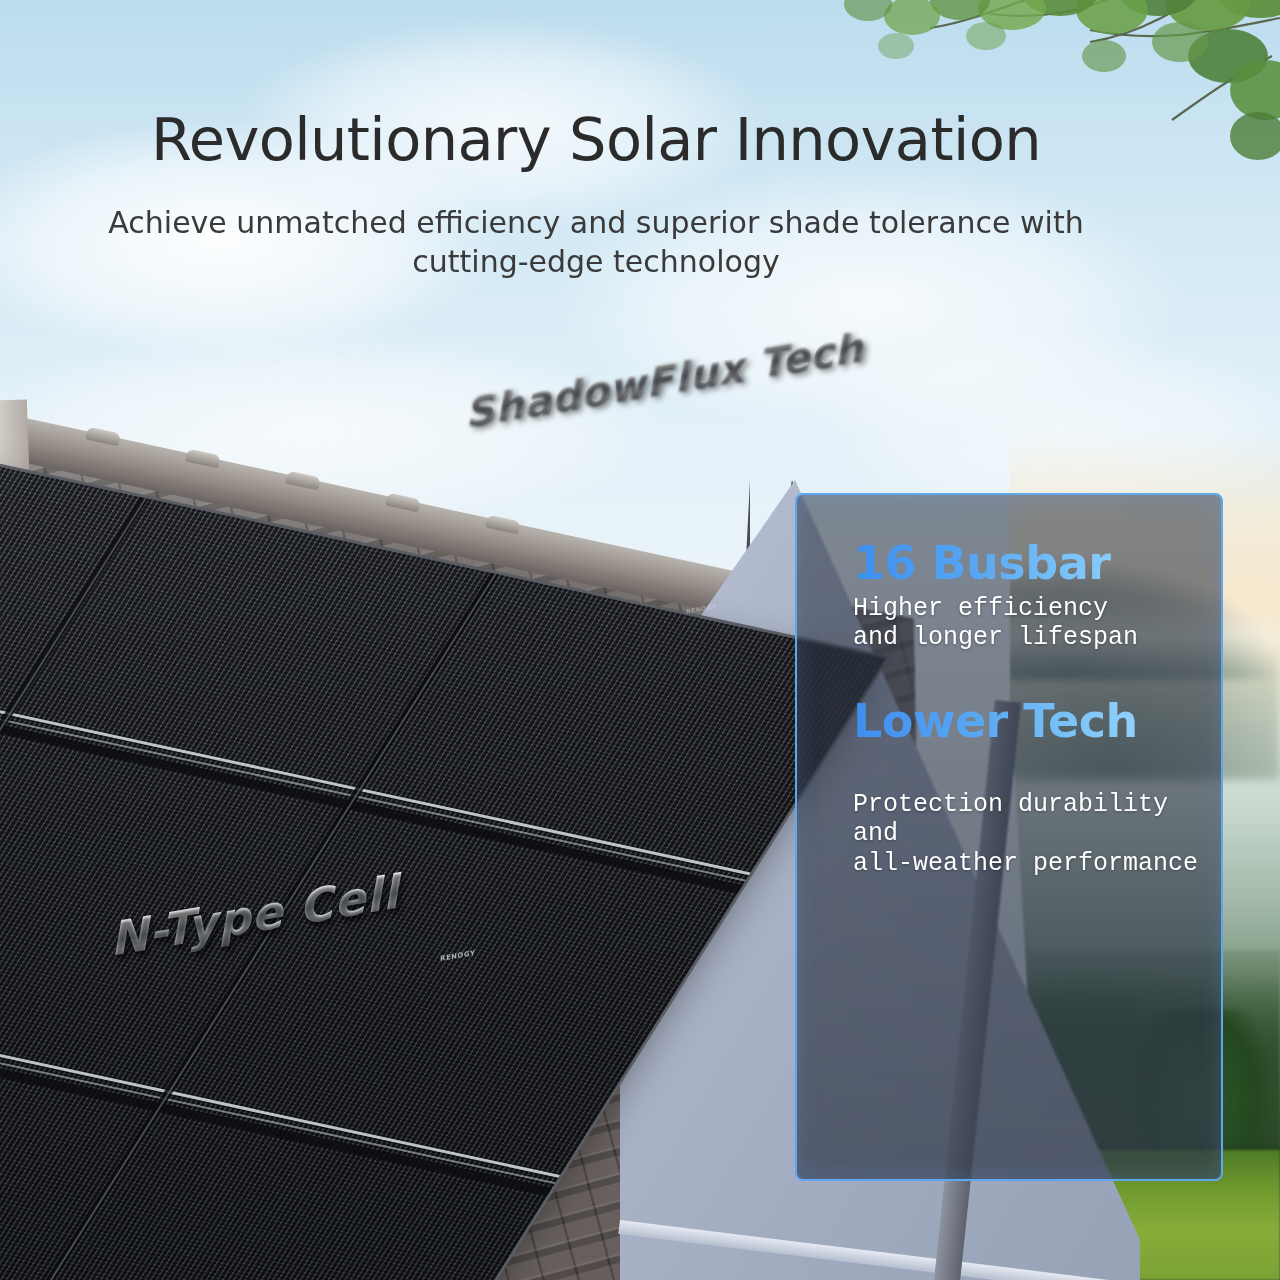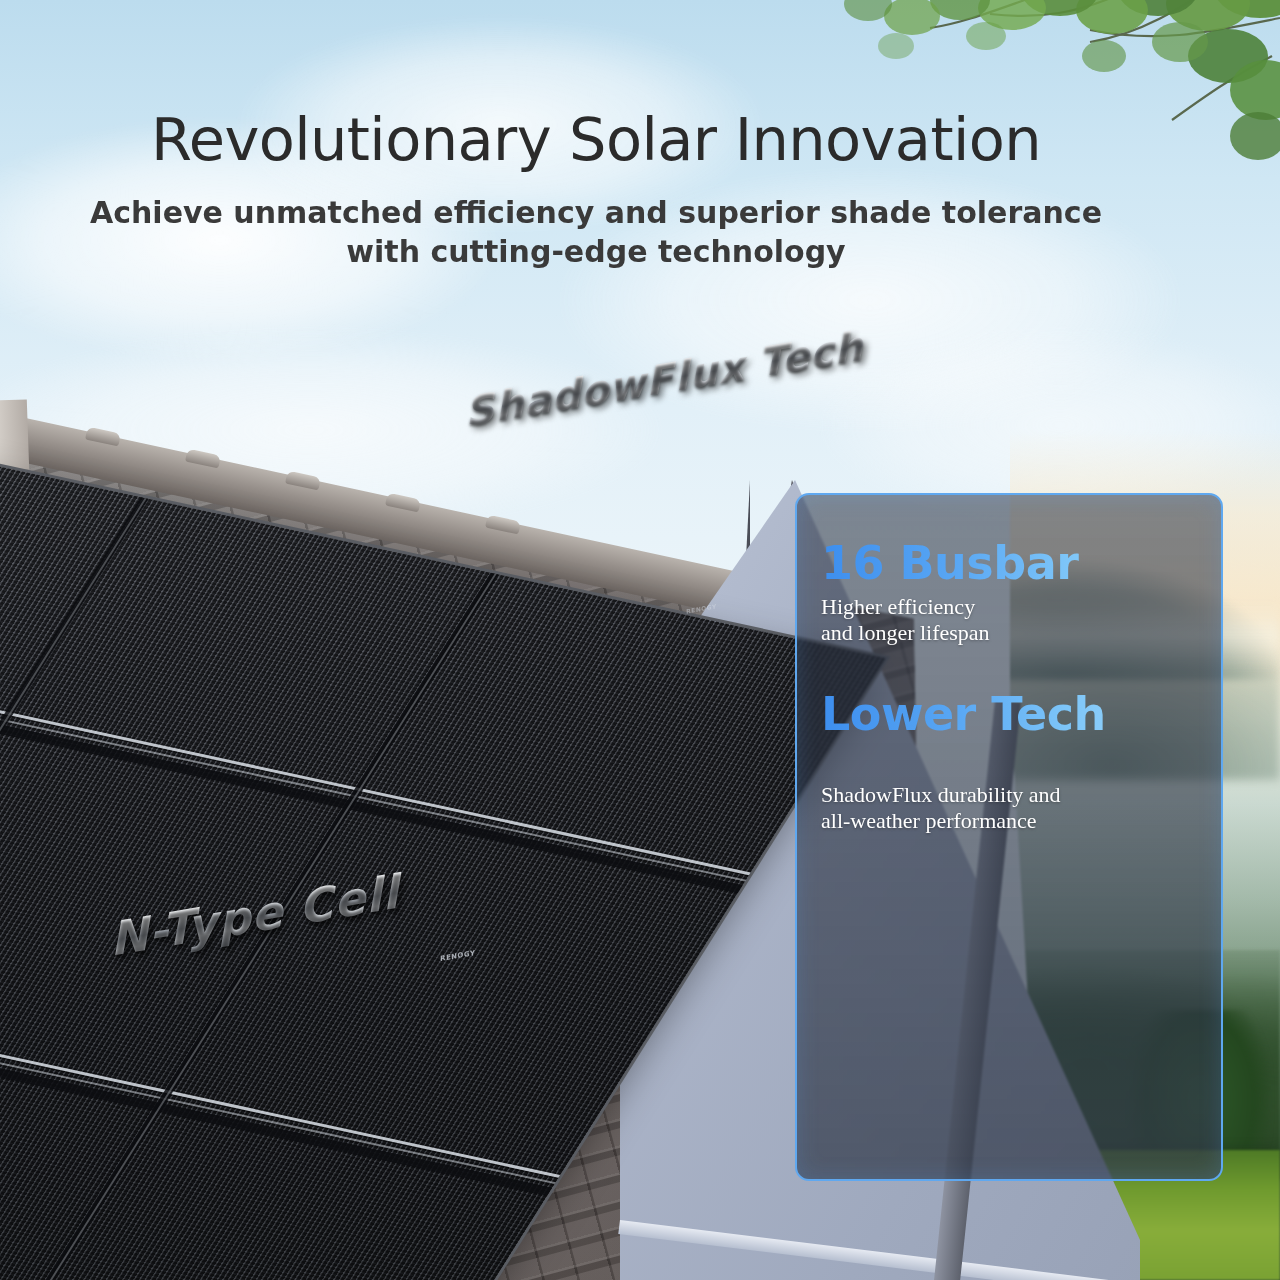--- a/index.html
+++ b/index.html
@@ -225,52 +225,52 @@
 
   
   .header { position:absolute; left:0; top:0; width:1164px; text-align:center;padding-left:28px; }
   .title {
     margin-top:108px;
     font-family:"DejaVu Sans", sans-serif;
     font-size:59px; font-weight:400; color:#2b2b2b;
     letter-spacing:-.6px; line-height:1.1;
   }
   .subtitle {
-    margin-top:20px;
-    font-family:"DejaVu Sans", sans-serif;
-    font-size:30px; font-weight:700; color:#3a3a3a;
+    margin-top:30px;
+    font-family:"DejaVu Sans", sans-serif;
+    font-size:30px; font-weight:400; color:#3a3a3a;
     line-height:1.3; max-width:1060px; margin-left:auto; margin-right:auto;
   }
 
   
   .card {
     position:absolute; left:795px; top:493px; width:428px; height:688px;
     border:2px solid #5fa8f0;
-    border-radius:14px;
+    border-radius:8px;
     background:linear-gradient(180deg, rgba(38,46,62,.55) 0%, rgba(44,52,68,.62) 45%, rgba(50,58,74,.72) 100%);
     backdrop-filter:blur(1px);
     box-shadow:0 0 22px rgba(90,160,235,.22) inset;
-    padding:44px 22px 30px 24px;
+    padding:44px 22px 30px 56px;
     overflow:hidden;
   }
   .feature { margin-bottom:34px; }
   .feature:last-child { margin-bottom:0; }
   .f-title {
     font-family:"DejaVu Sans", sans-serif;
     font-size:46px; font-weight:700; line-height:1.06;
     letter-spacing:-.5px;
     color:transparent;
     background:linear-gradient(90deg,#3d8eee 0%, #58a6f3 35%, #7dc5f8 65%, #a6dcfb 100%);
     -webkit-background-clip:text; background-clip:text;
     margin-bottom:6px;
     white-space:pre-line;
   }
   .f-desc {
-    font-family:Liberation Serif, serif;
-    font-size:22px; font-weight:400; color:#ffffff;
+    font-family:Liberation Mono, monospace;
+    font-size:25px; font-weight:400; color:#ffffff;
     line-height:1.18; white-space:pre-line;
     text-shadow:0 1px 3px rgba(0,0,0,.35);
   }
   .f-gap-1 { height:10px; }
 </style>
 </head>
 <body>
 
 <div id="stage">
 
@@ -380,18 +380,18 @@
       <div class="f-title">16 Busbar</div>
       <div class="f-desc">Higher efficiency
 and longer lifespan</div>
     </div>
     <div class="f-gap-1"></div>
     <div class="feature">
       <div class="f-title">Lower Tech</div>
     </div>
     <div class="f-gap-1"></div>
     <div class="feature">
-      <div class="f-desc">ShadowFlux durability and
+      <div class="f-desc">Protection durability and
 all-weather performance</div>
     </div>
   </div>
 
 </div>
 
 </body></html>

